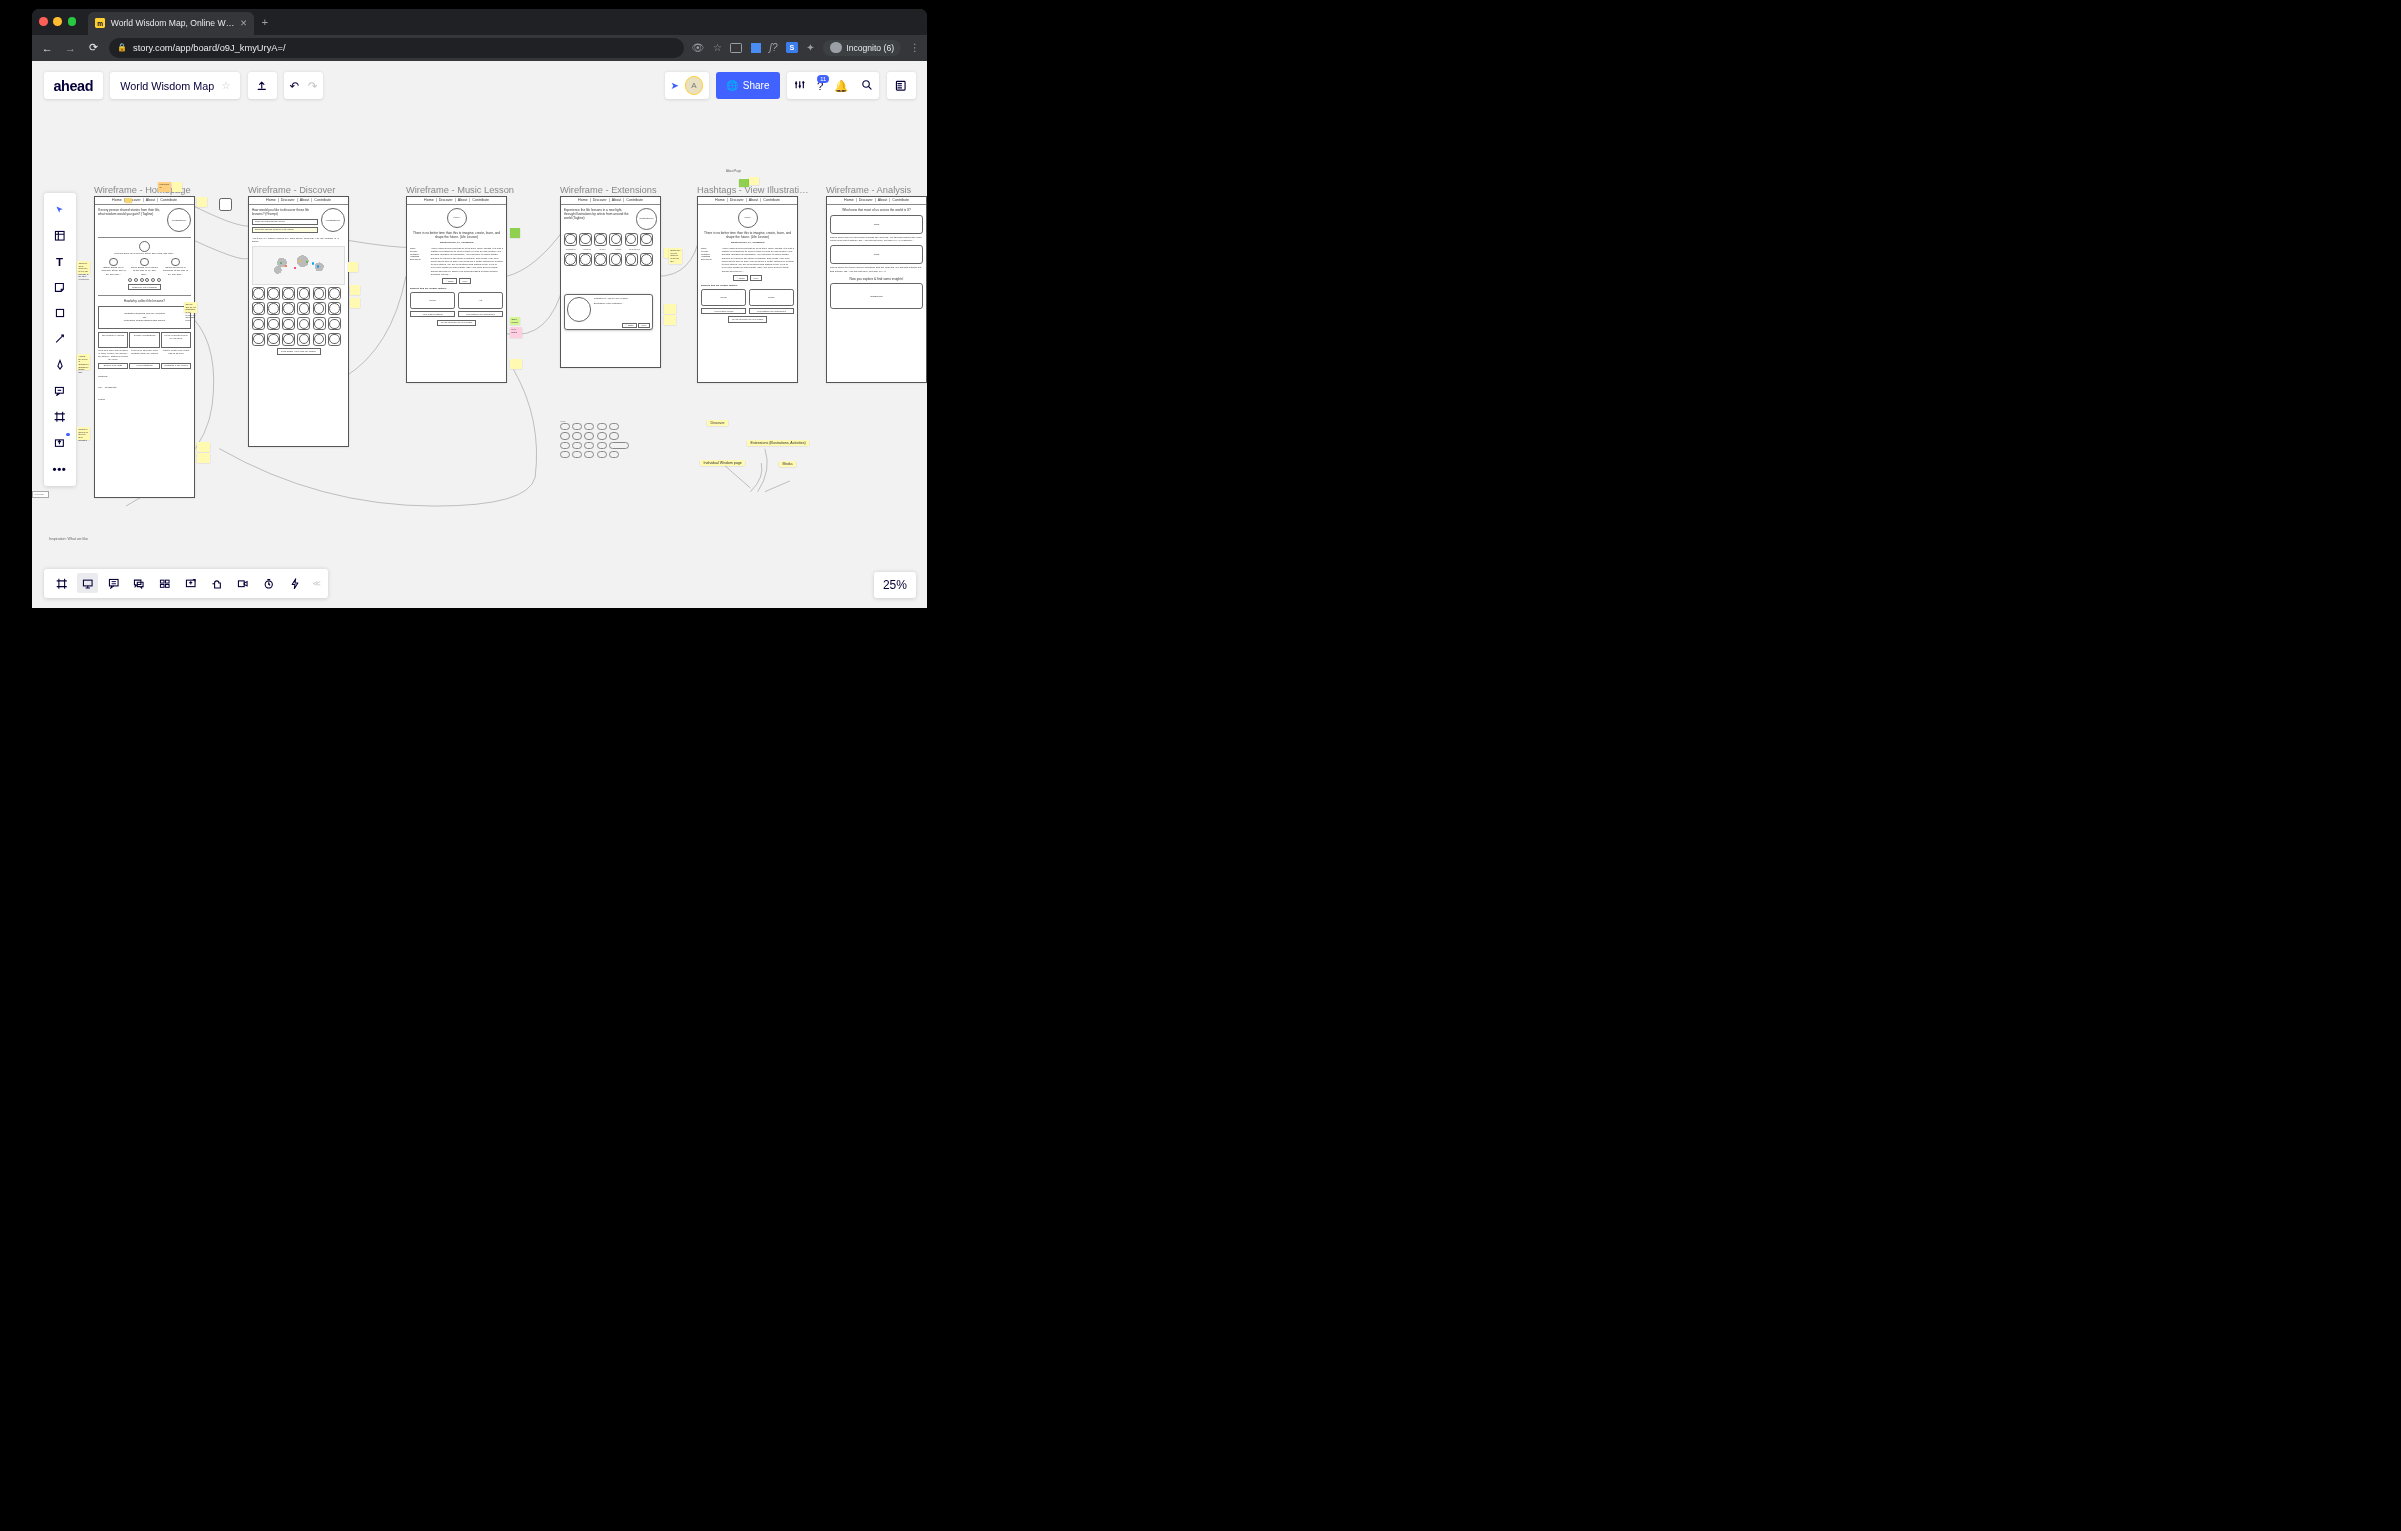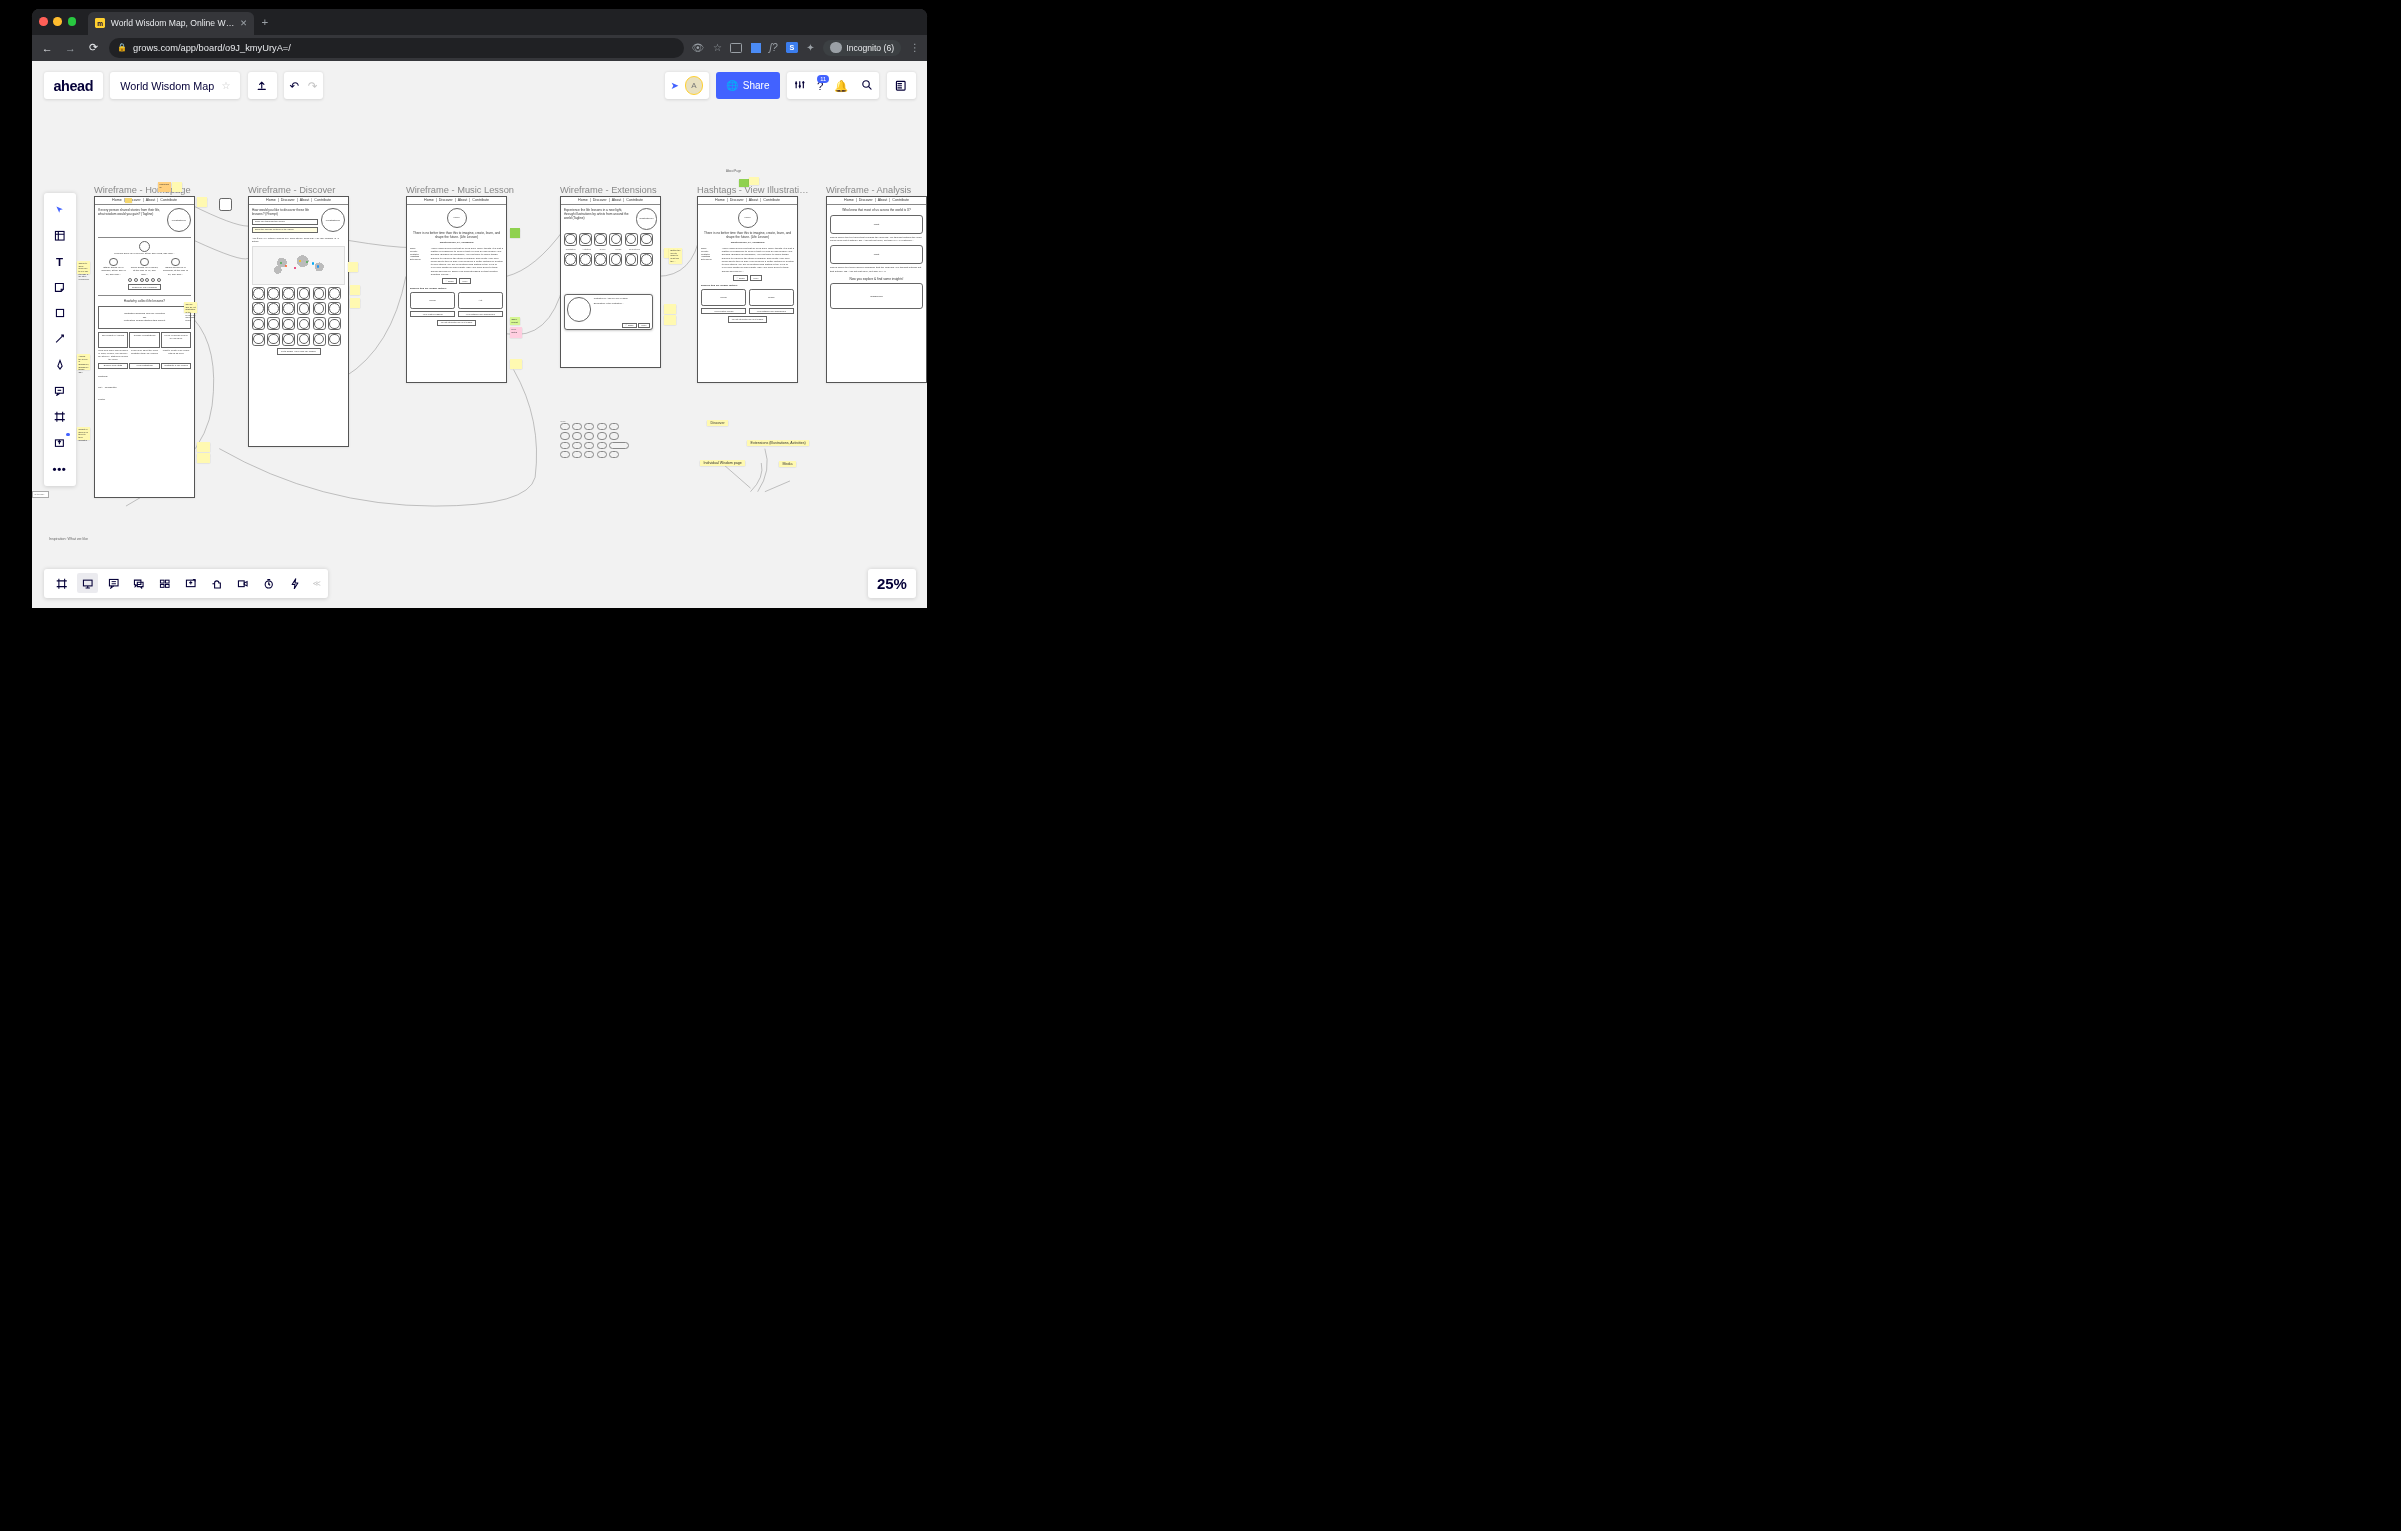--- a/index.html
+++ b/index.html
@@ -58,21 +58,21 @@
 .tool { width: 26px; height: 23px; display: flex; align-items: center; justify-content: center; color: #050038; font-size: 11.5px; border-radius: 2.2px; position: relative; }
 .tool.sel { color: #4262ff; }
 .tool-dot { position: absolute; top: 1.4px; right: 2.9px; width: 3.6px; height: 3.6px; background: #4262ff; border-radius: 50%; }
 
 
 .bottom-bar { position: absolute; bottom: 10px; left: 11.5px; display: flex; align-items: center; gap: 4.3px; background: #fff; border-radius: 2.9px; box-shadow: 0 0.7px 4.3px rgba(0,0,0,.15); padding: 4.3px 7.2px; }
 .bottom-bar .bic { width: 21.6px; height: 20px; display: flex; align-items: center; justify-content: center; color: #050038; font-size: 11.5px; border-radius: 2.2px; }
 .bottom-bar .bic.active { background: #ebebef; }
 .bottom-bar .chev { color: #c5c5c5; font-size: 8px; margin-left: 2.9px; }
 
-.zoom-pct { position: absolute; bottom: 10px; right: 11.5px; background: #fff; border-radius: 2.9px; box-shadow: 0 0.7px 4.3px rgba(0,0,0,.15); padding: 5.7px 8.6px; font-size: 15px; color: #050038; font-weight: 700; }
+.zoom-pct { position: absolute; bottom: 10px; right: 11.5px; background: #fff; border-radius: 2.9px; box-shadow: 0 0.7px 4.3px rgba(0,0,0,.15); padding: 5.7px 8.6px; font-size: 12px; color: #050038; font-weight: 400; }
 
 
 .canvas { position: absolute; inset: 0; }
 .wf-title { position: absolute; font-size: 9.3px; color: #888; font-weight: 400; }
 .wf-frame { position: absolute; background: #fff; border: 0.7px solid #555; box-shadow: 0 0.7px 2.2px rgba(0,0,0,.1); }
 .wf-nav { height: 8.6px; border-bottom: 0.7px solid #888; display: flex; justify-content: center; align-items: center; font-size: 3.6px; color: #333; gap: 1.4px; }
 .wf-nav span { padding: 0 0.7px; }
 .wf-body { padding: 2.9px; font-size: 3.2px; color: #333; line-height: 1.3; }
 .wf-circle { border: 0.7px solid #666; border-radius: 50%; background: #fff; }
 .wf-box { border: 0.7px solid #666; background: #fff; }
@@ -130,21 +130,21 @@
     </div>
     <span class="new-tab">+</span>
   </div>
 
   <div class="addr-bar">
     <span class="nav-btn active">←</span>
     <span class="nav-btn">→</span>
     <span class="nav-btn active">⟳</span>
     <div class="url-box">
       <span class="lock">🔒</span>
-      <span>grows.com/app/board/o9J_kmyUryA=/</span>
+      <span>story.com/app/board/o9J_kmyUryA=/</span>
     </div>
     <div class="ext-icons">
       <span>👁</span>
       <span>☆</span>
       <span class="ext-box"></span>
       <span class="ext-badge"></span>
       <span style="font-style:italic;">ʃ?</span>
       <span style="background:#3b7ded;color:#fff;width:11.5px;height:11.5px;display:inline-flex;align-items:center;justify-content:center;font-size:7.2px;font-weight:bold;border-radius:1.4px;">S</span>
       <span>✦</span>
       <div class="incog">

